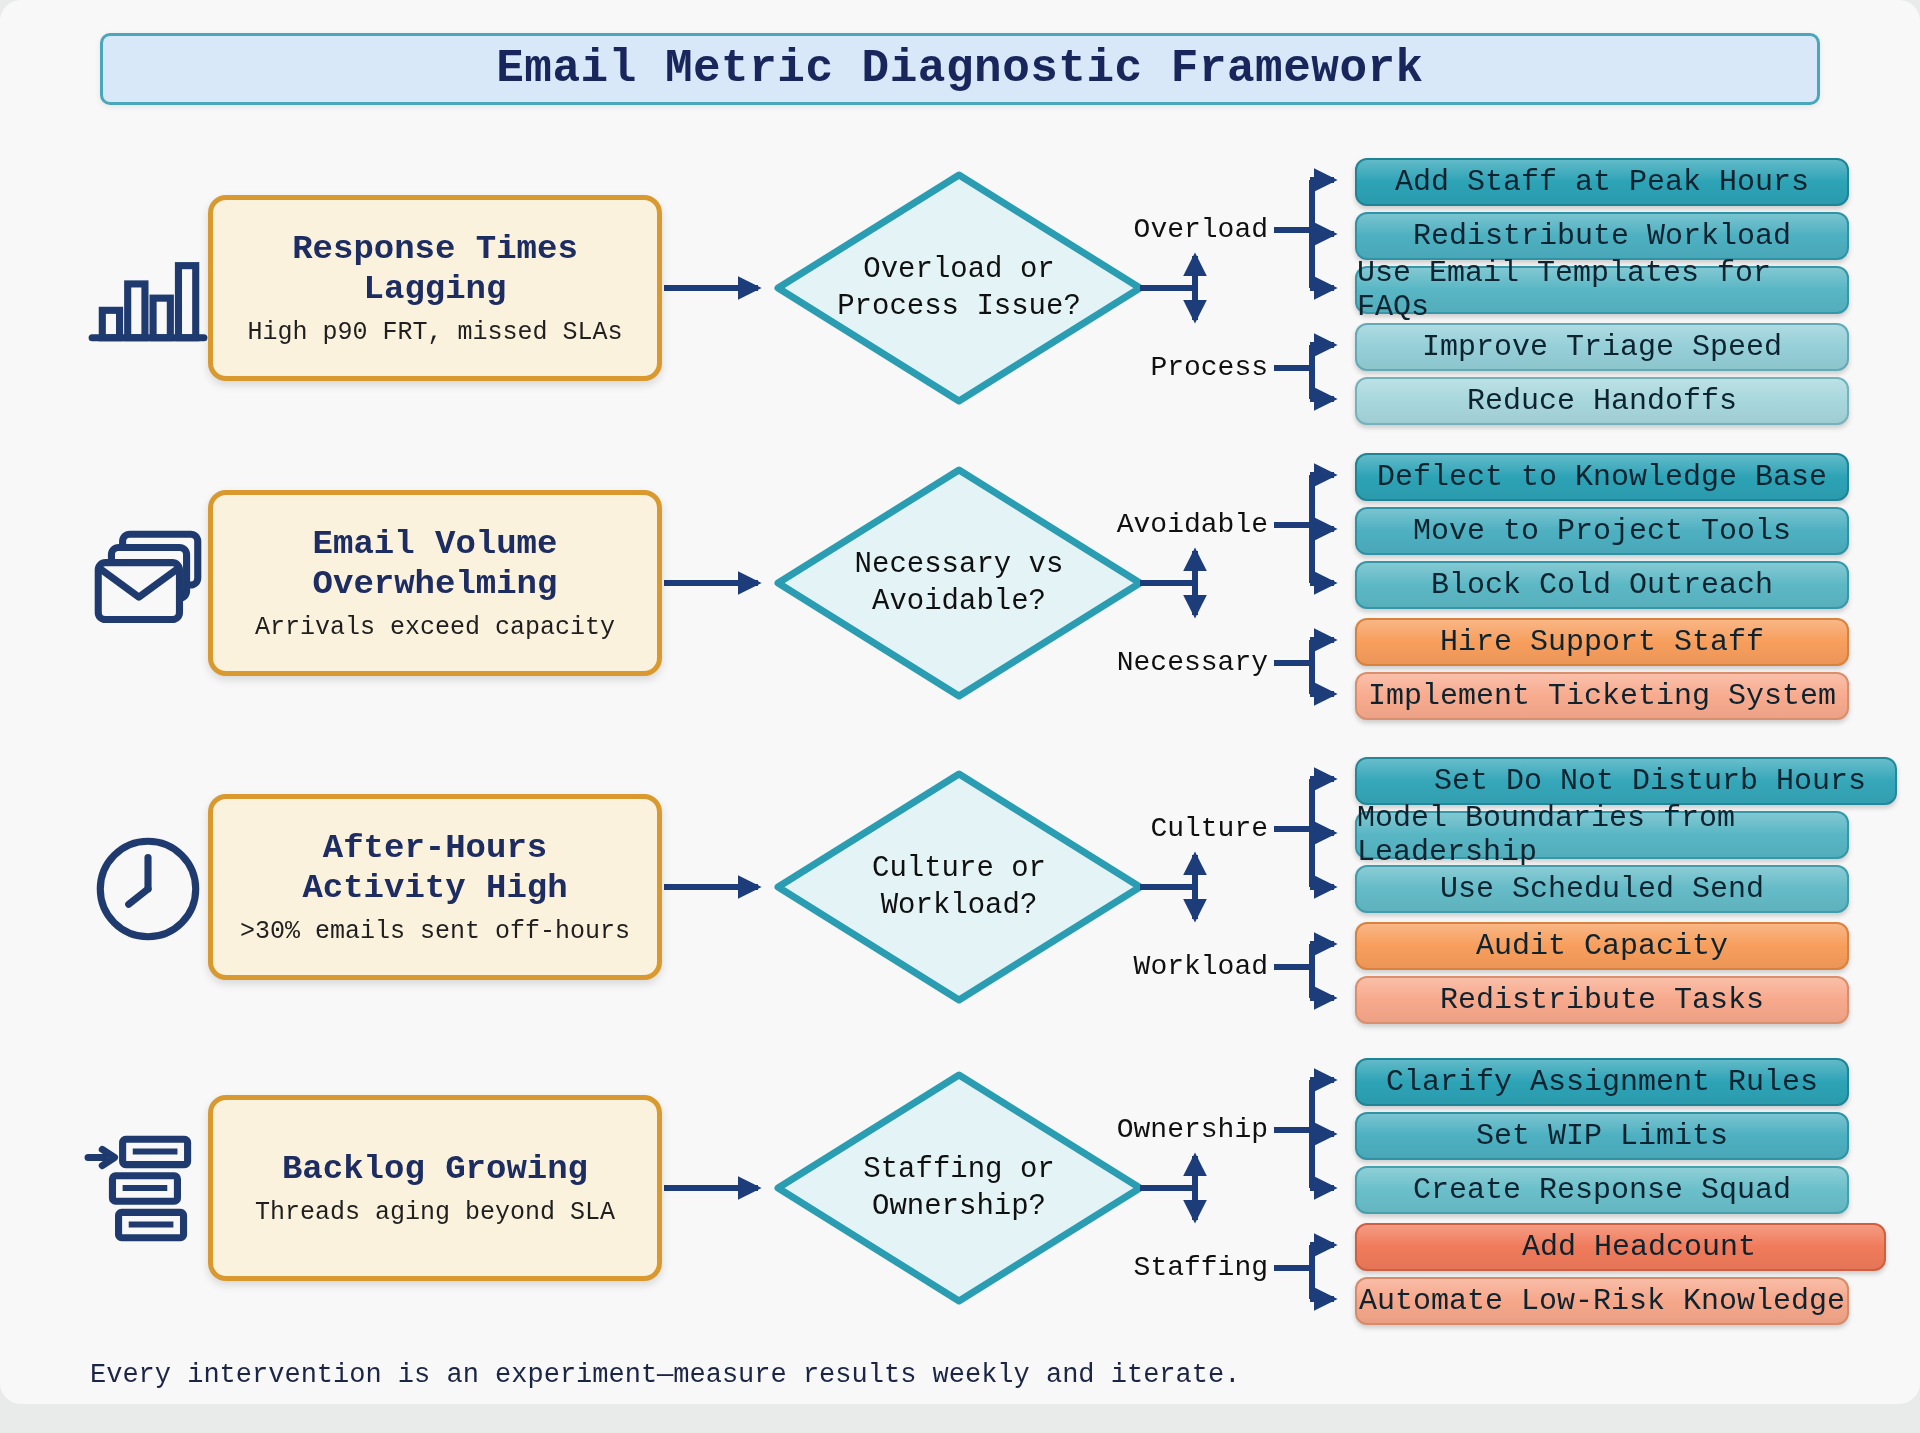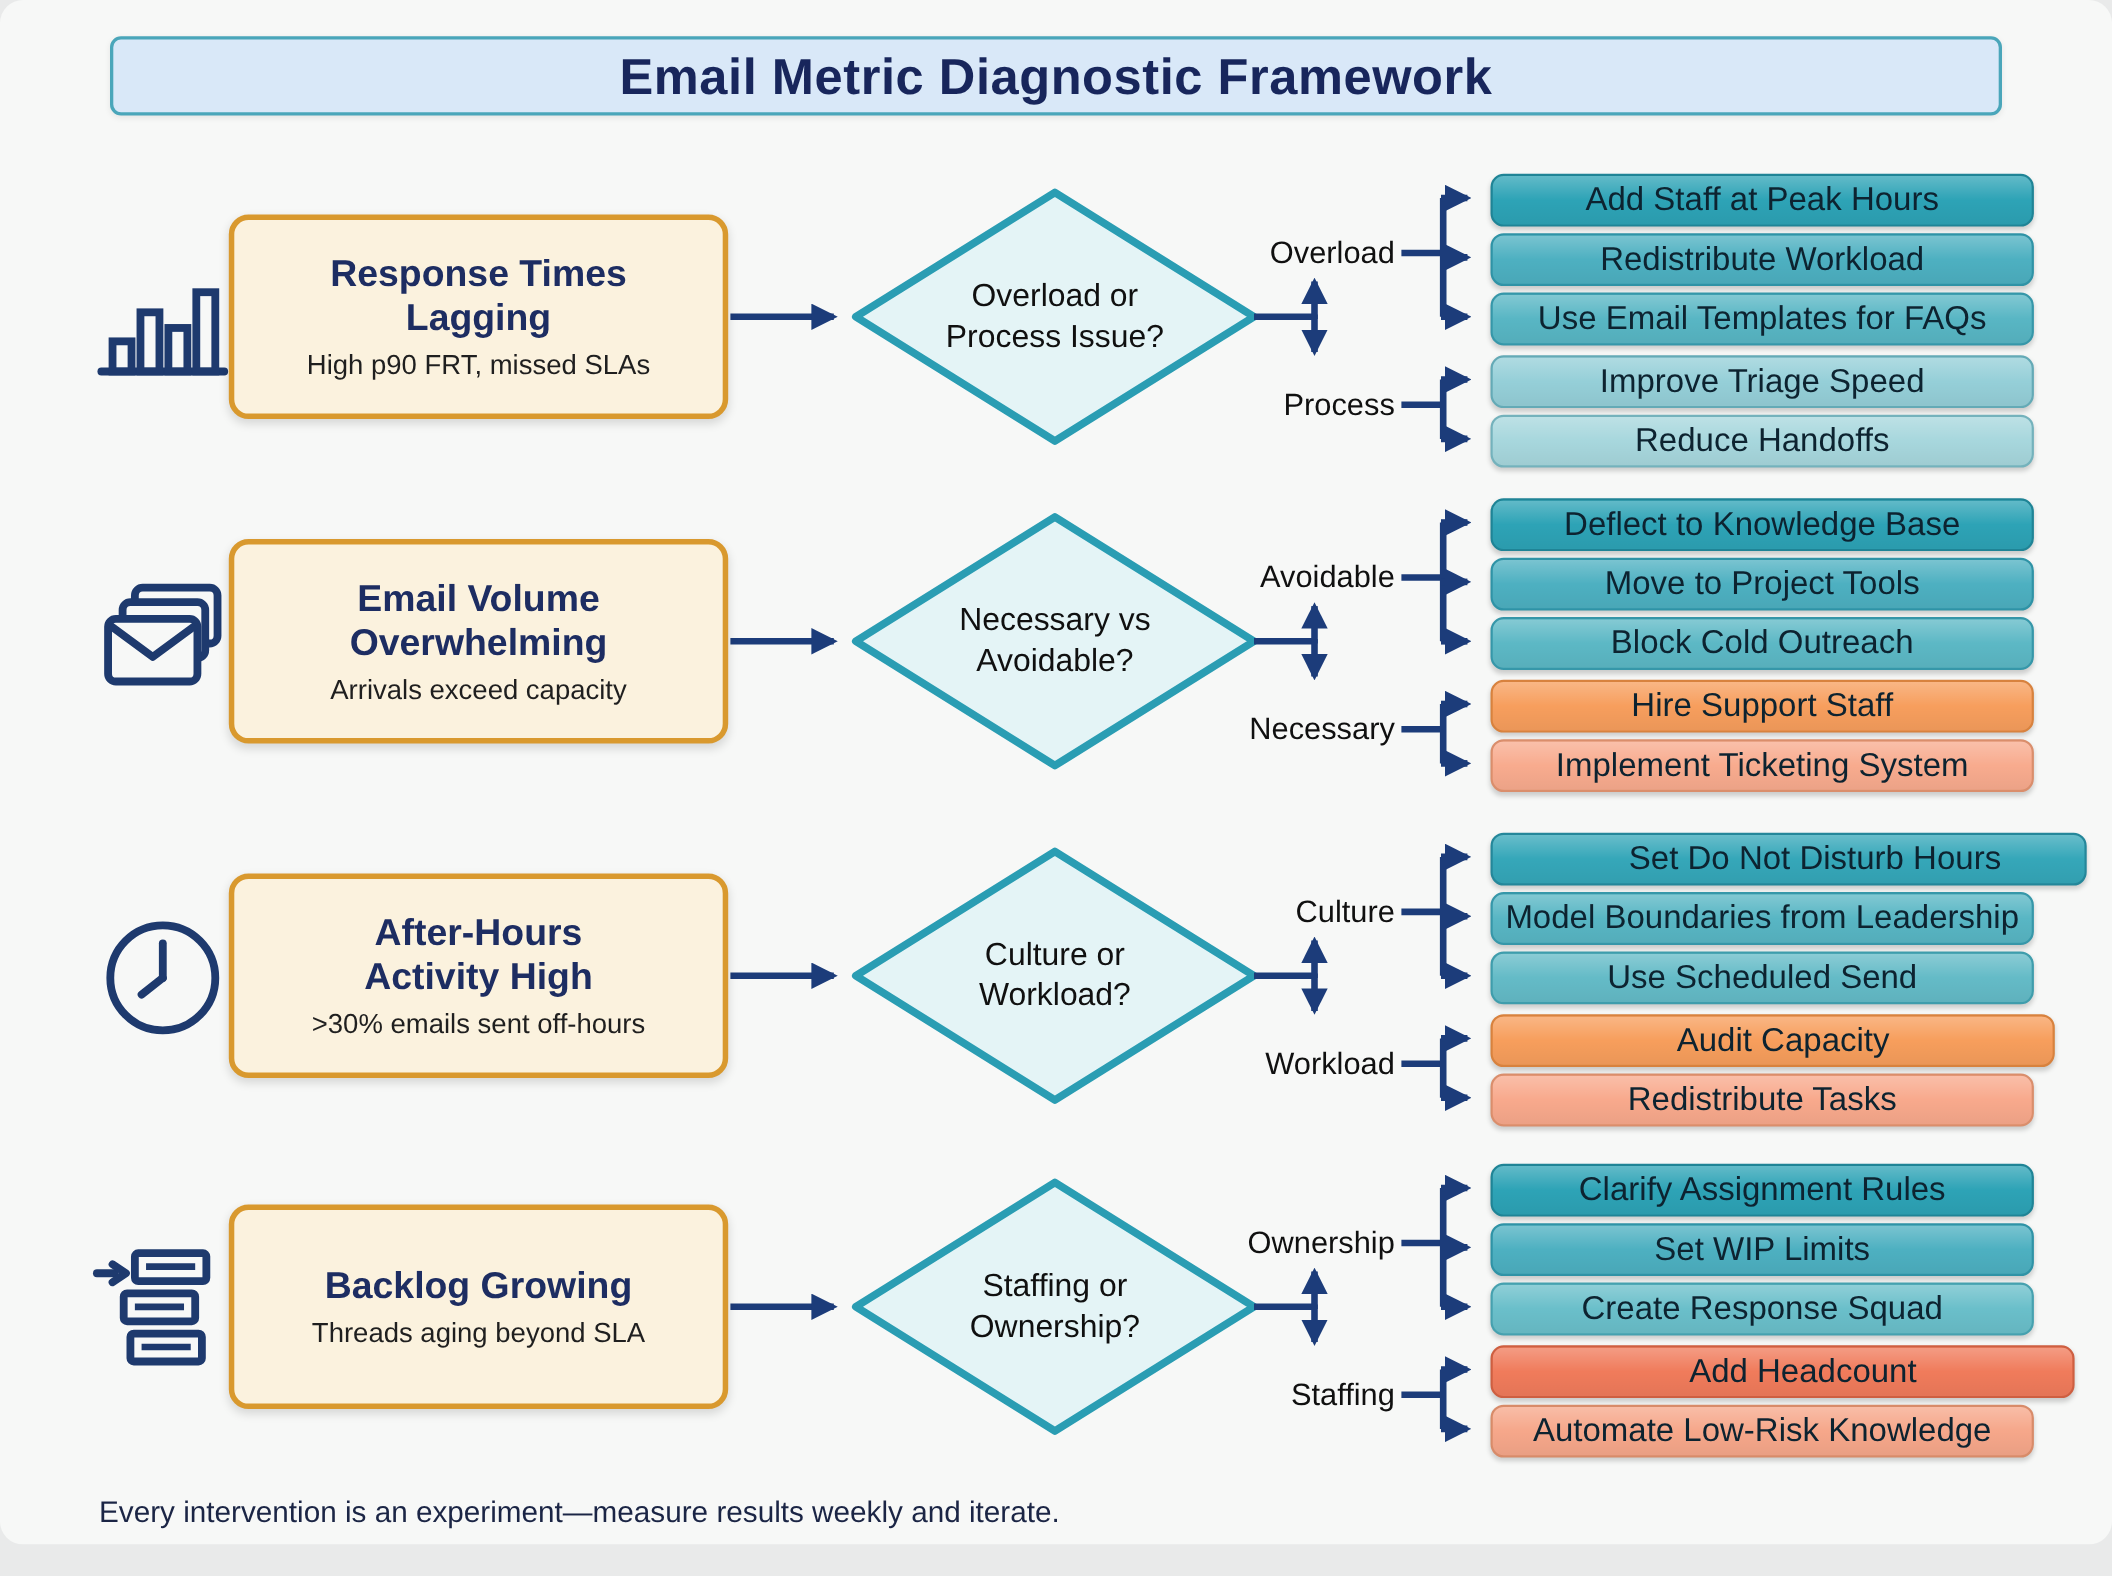--- a/index.html
+++ b/index.html
@@ -1,19 +1,19 @@
 <!DOCTYPE html>
 <html style="--page-bg: #f7f8f7; --header-bg: #d9e8f8; --header-border: #4aa6ba; --title-color: #18265c; --card-bg: #fbf2de; --card-border: #d9992e; --card-title-color: #1d2d62; --diamond-fill: #e4f4f6; --diamond-border: #2a9db3; --connector: #1c3c7a; --icon-stroke: #1e3a6e;"><head>
 <meta charset="utf-8">
 <style>
   html,body{margin:0;padding:0;background:#e9eaea;}
   #canvas{
     position:relative;width:1920px;height:1404px;overflow:hidden;
     background:var(--page-bg,#f7f8f7);
-    font-family:Liberation Sans, sans-serif;
+    font-family:Liberation Mono, monospace;
     border-radius:21px;
   }
   .header{
     position:absolute;left:100px;top:33px;width:1714px;height:66px;
     background:var(--header-bg,#d9e8f8);
     border:3px solid var(--header-border,#4aa6ba);
     border-radius:10px;display:flex;align-items:center;justify-content:center;
     box-shadow:0 2px 6px rgba(0,0,0,.08);
   }
   .header h1{margin:0;font-size:46px;font-weight:700;color:var(--title-color,#18265c);letter-spacing:.5px;}
@@ -210,21 +210,21 @@
     </div>
     <div class="question">
       <div>Culture or</div>
       <div>Workload?</div>
     </div>
     <div class="blabel top">Culture</div>
     <div class="blabel bottom">Workload</div>
     <div class="action a1" style="background-color: rgb(53, 167, 185); border-color: rgb(36, 135, 154); padding-left: 48px;">Set Do Not Disturb Hours</div>
     <div class="action a2" style="background-color: rgb(88, 182, 196); border-color: rgb(54, 151, 169);">Model Boundaries from Leadership</div>
     <div class="action a3" style="background-color: rgb(100, 187, 199); border-color: rgb(63, 157, 172);">Use Scheduled Send</div>
-    <div class="action a4" style="background-color: rgb(247, 158, 92); border-color: rgb(216, 130, 62); padding-left: 19px;">Audit Capacity</div>
+    <div class="action a4" style="background-color: rgb(247, 158, 92); border-color: rgb(216, 130, 62);">Audit Capacity</div>
     <div class="action a5" style="background-color: rgb(248, 169, 140); border-color: rgb(218, 142, 108);">Redistribute Tasks</div>
   </section>
 
   <section class="row" style="top:1038px">
     <svg class="wires" viewBox="0 0 1920 300" aria-hidden="true">
       <defs>
         <marker id="m3" viewBox="0 0 10 10" refX="8.5" refY="5" markerWidth="4" markerHeight="4" orient="auto">
           <path d="M0,0 L10,5 L0,10 Z" fill="#1c3c7a"></path>
         </marker>
       </defs>

